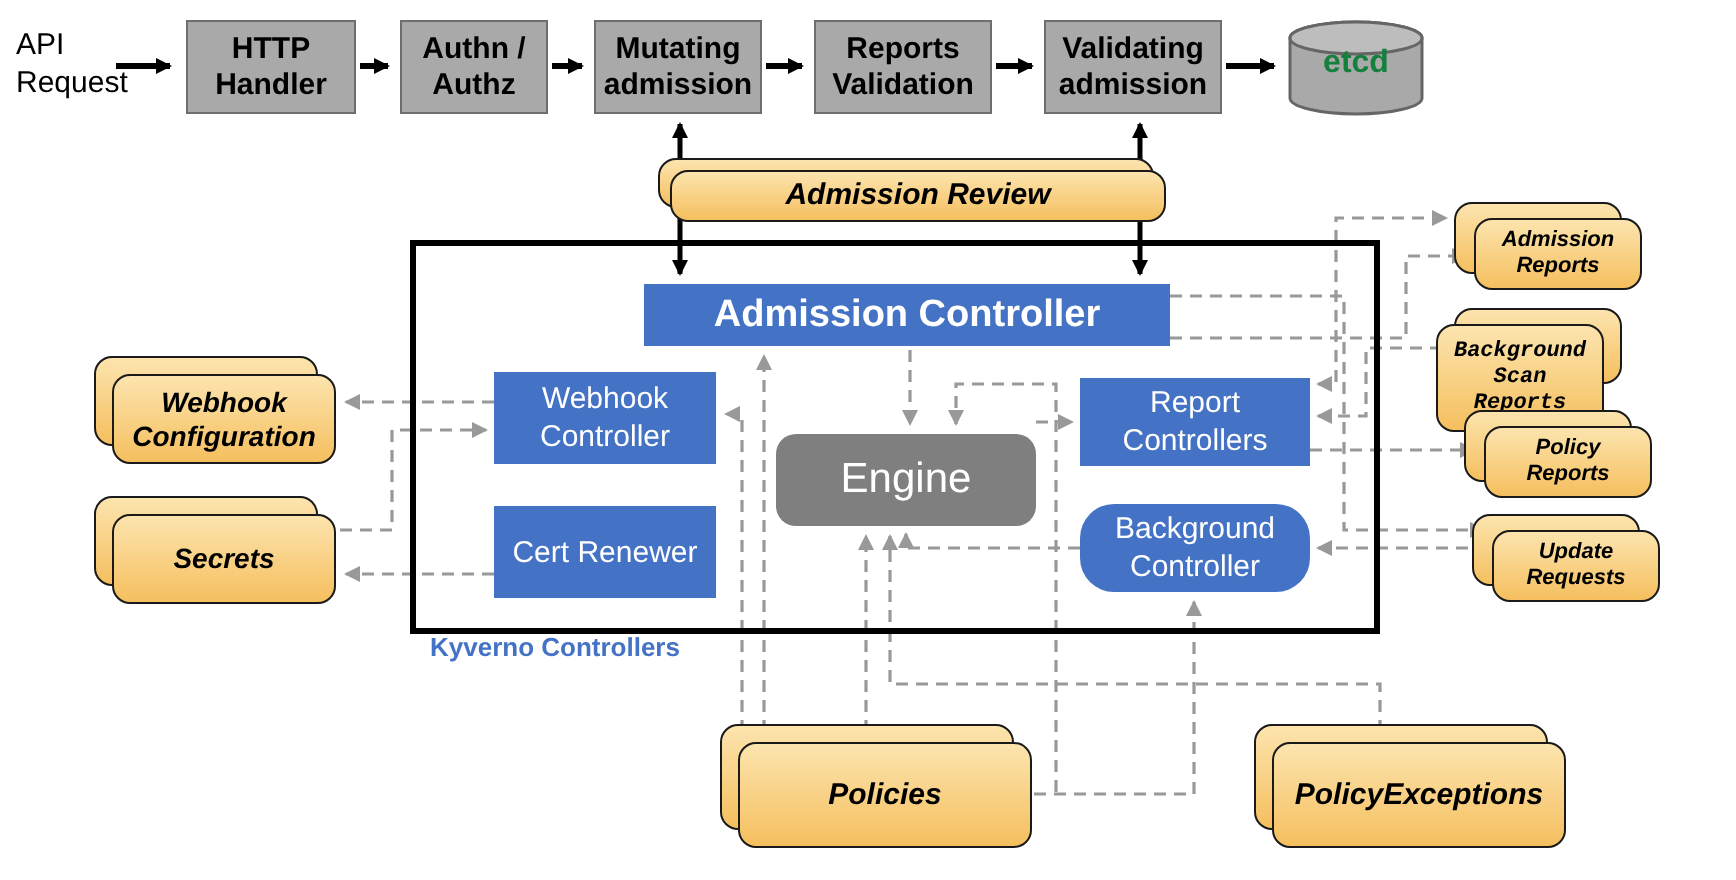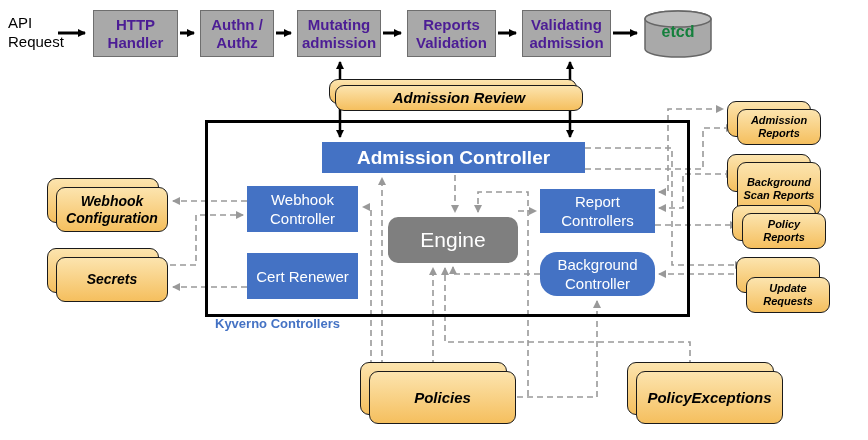--- a/index.html
+++ b/index.html
@@ -1,20 +1,20 @@
 <!DOCTYPE html>
 <html><head>
 <meta charset="utf-8">
 <style>
   html,body{margin:0;padding:0;}
   body{width:868px;height:440px;position:relative;background:#ffffff;
        font-family:"Liberation Sans",sans-serif;overflow:hidden;}
   .abs{position:absolute;box-sizing:border-box;}
   
-  .stage{background:#A9A9A9;border:1px solid #6e6e6e;color:#4c1d95;font-weight:bold;
+  .stage{background:#A9A9A9;border:1px solid #6e6e6e;color:#000000;font-weight:bold;
          font-size:15px;line-height:18px;display:flex;align-items:center;justify-content:center;
          text-align:center;z-index:2;padding:0 4px;}
   
   .bluebox{background:#4472C4;color:#fff;display:flex;align-items:center;justify-content:center;
            text-align:center;font-size:15px;line-height:19px;z-index:2;padding:0 4px;}
   .ac{font-weight:bold;font-size:19px;}
   .engine{background:#7F7F7F;border-radius:10px;color:#ffffff;font-weight:normal;font-size:21px;
           display:flex;align-items:center;justify-content:center;z-index:2;}
   
   .card{background:linear-gradient(#FCE4AE,#F5BF5E);border:1.5px solid #1a1a1a;border-radius:9px;z-index:2;}
@@ -112,25 +112,25 @@
 <div class="abs card" style="left:47px;top:178px;width:112px;height:45px;"></div>
 <div class="abs card front fs14" style="left:56px;top:187px;width:112px;height:45px;">Webhook Configuration</div>
 
 <div class="abs card" style="left:47px;top:248px;width:112px;height:45px;"></div>
 <div class="abs card front fs14" style="left:56px;top:257px;width:112px;height:45px;">Secrets</div>
 
 <div class="abs card" style="left:727px;top:101px;width:84px;height:36px;"></div>
 <div class="abs card front fs11" style="left:737px;top:109px;width:84px;height:36px;">Admission Reports</div>
 
 <div class="abs card" style="left:727px;top:154px;width:84px;height:38px;"></div>
-<div class="abs card front fs11" style="left:737px;top:162px;width:84px;height:54px;">Background Scan Reports</div>
+<div class="abs card front fs11" style="left:718px;top:162px;width:84px;height:54px;font-family:Liberation Mono, monospace;">Background Scan Reports</div>
 
 <div class="abs card" style="left:732px;top:205px;width:84px;height:36px;"></div>
 <div class="abs card front fs11" style="left:742px;top:213px;width:84px;height:36px;">Policy Reports</div>
 
 <div class="abs card" style="left:736px;top:257px;width:84px;height:36px;"></div>
-<div class="abs card front fs11" style="left:746px;top:265px;width:84px;height:36px;margin-top:12px;">Update Requests</div>
+<div class="abs card front fs11" style="left:746px;top:265px;width:84px;height:36px;">Update Requests</div>
 
 <div class="abs card" style="left:360px;top:362px;width:147px;height:53px;"></div>
 <div class="abs card front fs15" style="left:369px;top:371px;width:147px;height:53px;">Policies</div>
 
 <div class="abs card" style="left:627px;top:362px;width:147px;height:53px;"></div>
 <div class="abs card front fs15" style="left:636px;top:371px;width:147px;height:53px;">PolicyExceptions</div>
 
 </body></html>

